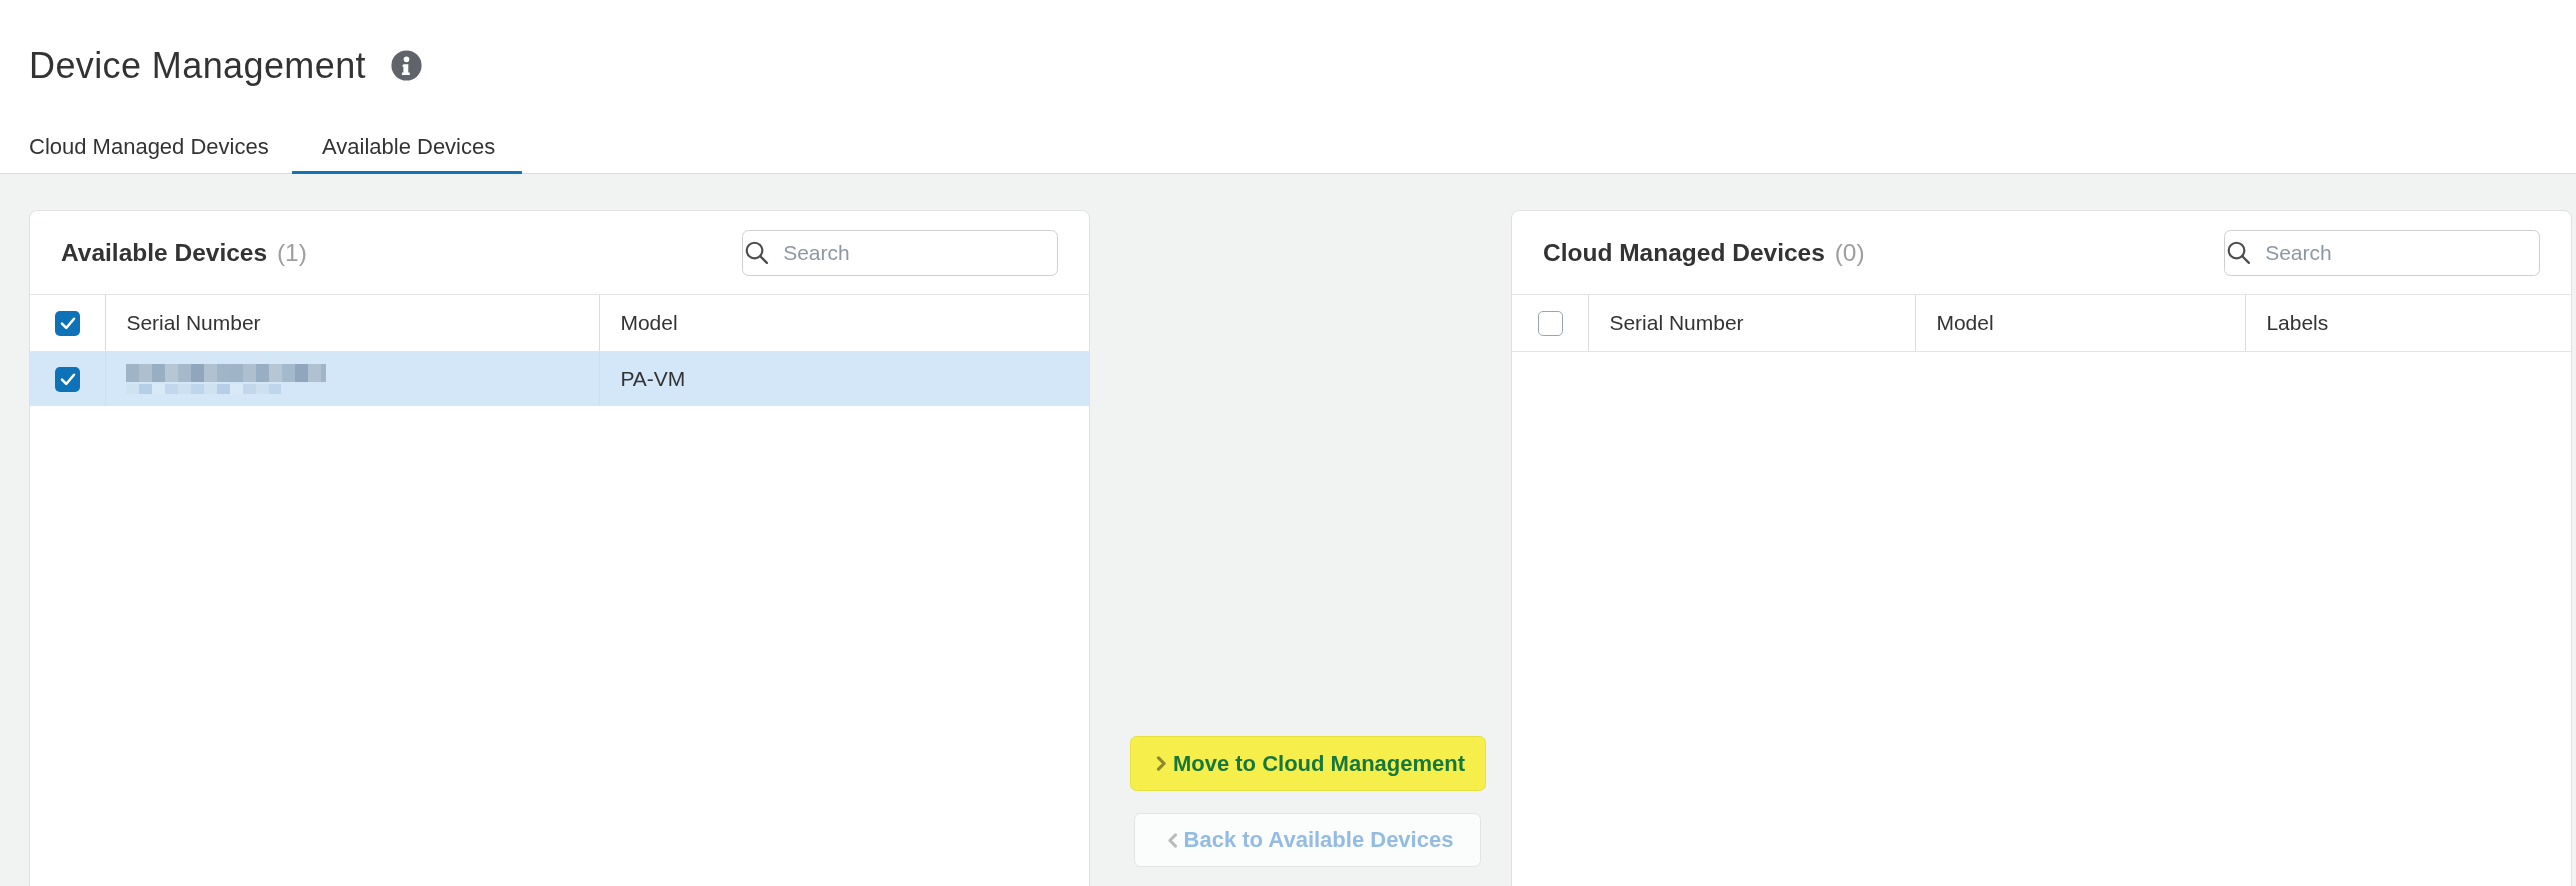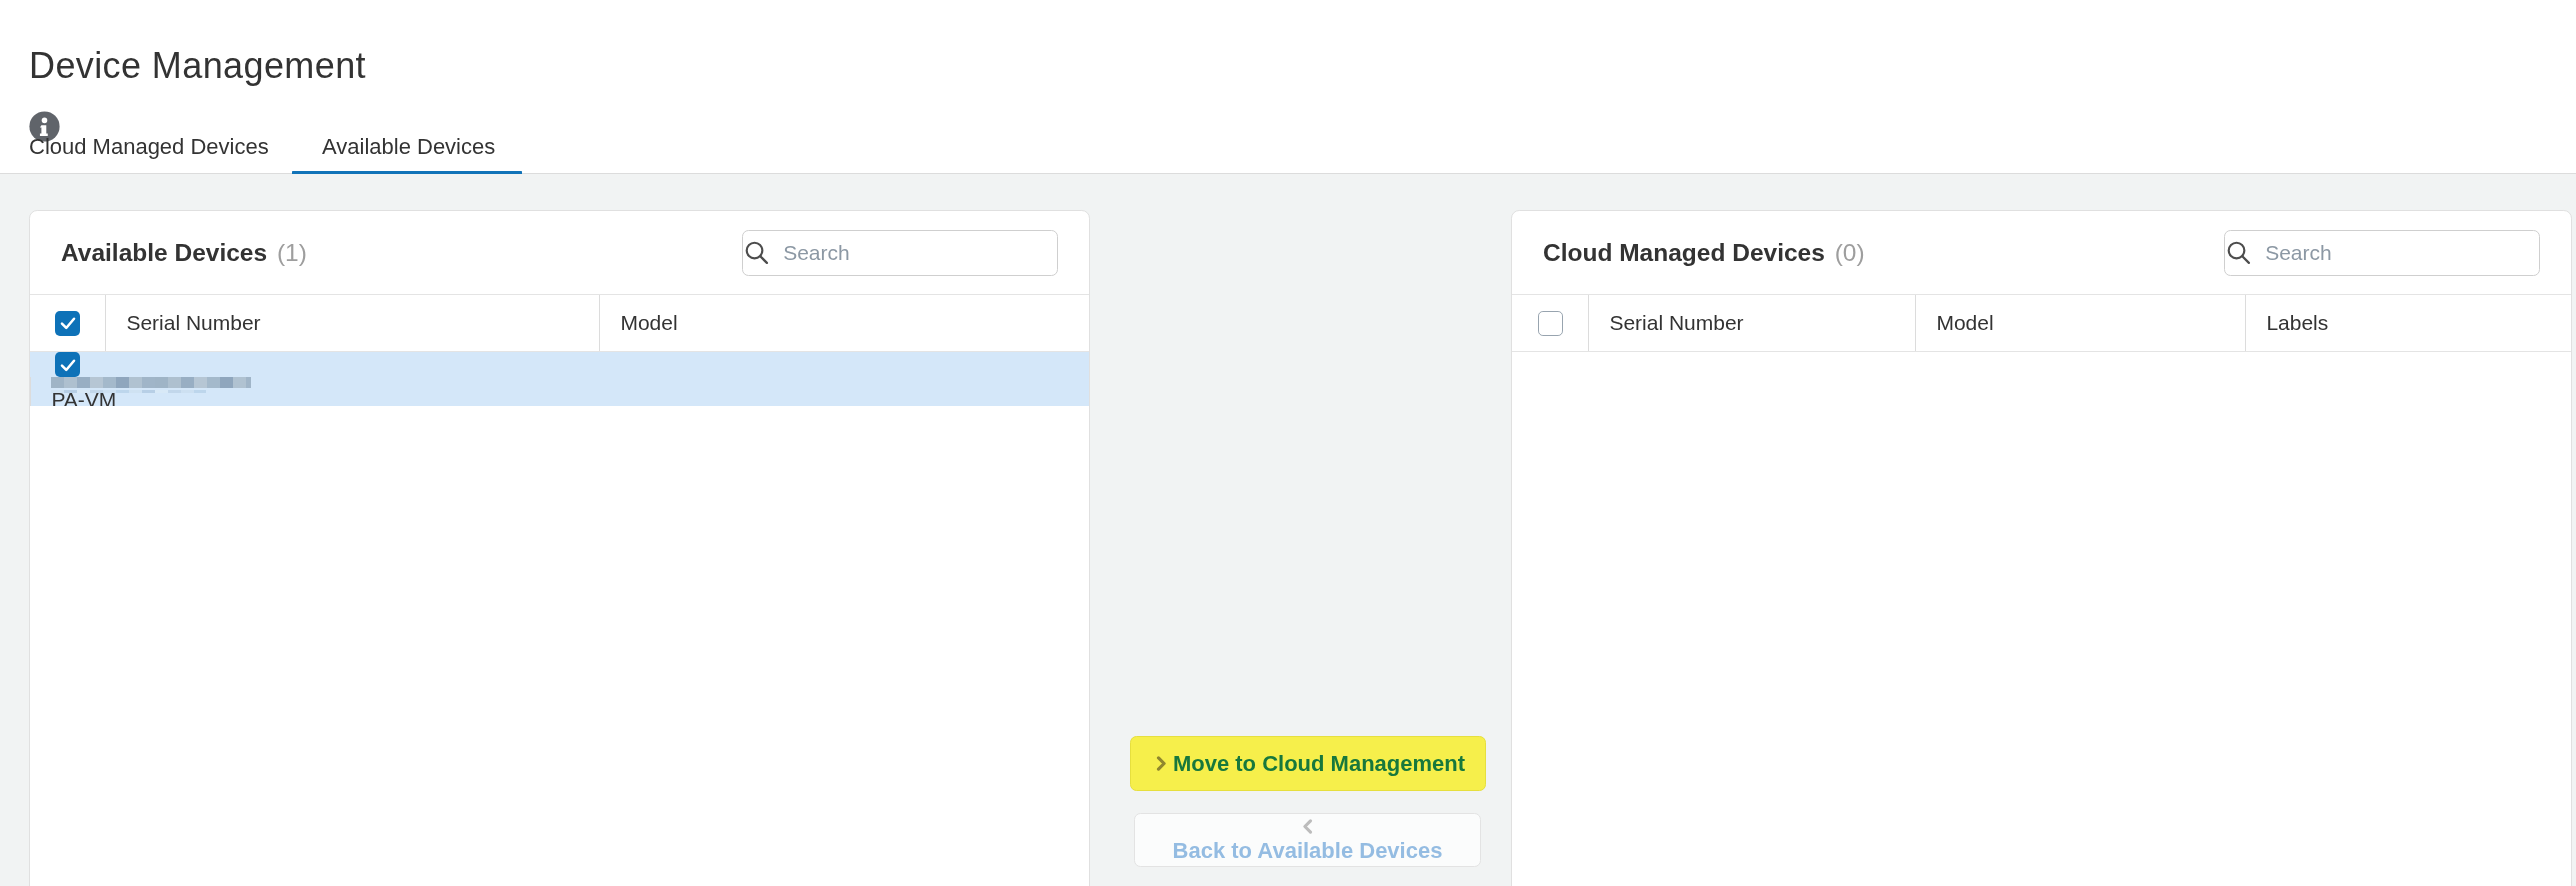--- a/index.html
+++ b/index.html
@@ -9,21 +9,21 @@
     width: 2576px; height: 886px;
     overflow: hidden;
     background: #ffffff;
     font-family: "Liberation Sans", sans-serif;
     color: #333333;
   }
 
   
   .title-row {
     position: absolute; left: 29px; top: 46px;
-    display: flex; align-items: flex-start; gap: 25px; flex-direction: column;
+    display: flex; align-items: center; gap: 25px;
   }
   .page-title {
     font-size: 36px; font-weight: 400; color: #333333;
     letter-spacing: 0.4px; line-height: 1.1;
   }
   .info-icon { width: 31px; height: 31px; display: block; }
 
   
   .tab { position: absolute; top: 134px; font-size: 22px; color: #333333; cursor: pointer; white-space: nowrap; }
   .tab-cloud { left: 29px; }
@@ -71,21 +71,21 @@
   .search-icon { width: 28px; height: 28px; flex: 0 0 auto; }
   .search-input {
     border: none; outline: none; width: 100%;
     font-family: "Liberation Sans", sans-serif;
     font-size: 21px; color: #333333; background: transparent;
   }
   .search-input::placeholder { color: #8c98a4; opacity: 1; }
 
   
   .thead { display: flex; height: 57px; border-bottom: 0.8px solid #e4e4e4; }
-  .trow  { display: flex; height: 54px; flex-direction: column; }
+  .trow  { display: flex; height: 54px; }
   .trow.selected { background: #d4e7f9; }
   .col-check { display: flex; align-items: center; justify-content: center; flex: 0 0 auto; }
   .panel-left  .col-check { width: 75px; }
   .panel-right .col-check { width: 76px; }
   .col { display: flex; align-items: center; padding-left: 20.4px; border-left: 0.8px solid #dcdcdc; font-size: 21px; color: #333333; overflow: hidden; }
   .panel-left  .col-serial { width: 494px; }
   .panel-left  .col-model  { flex: 1 1 auto; }
   .panel-right .col-serial { width: 327px; }
   .panel-right .col-model  { width: 330px; }
   .panel-right .col-labels { flex: 1 1 auto; text-align: right; }
@@ -124,21 +124,20 @@
   .btn-move {
     left: 1130px; top: 562px; width: 356px; height: 55px;
     background: #f6ef4b; border: 0.8px solid #e6df3e;
     color: #17783c;
   }
   .btn-move .chev { color: #8f872e; }
   .btn-back {
     left: 1134px; top: 639px; width: 347px; height: 54px;
     background: #fbfcfc; border: 0.8px solid #e3e3e3;
     color: #94bce2;
-    flex-direction: column;
   }
   .btn-back .chev { color: #bcbcbc; }
   .chev { width: 21px; height: 21px; display: block; flex: 0 0 auto; }
 </style>
 </head>
 <body>
 
 <div class="page">
 
   <div class="title-row">

